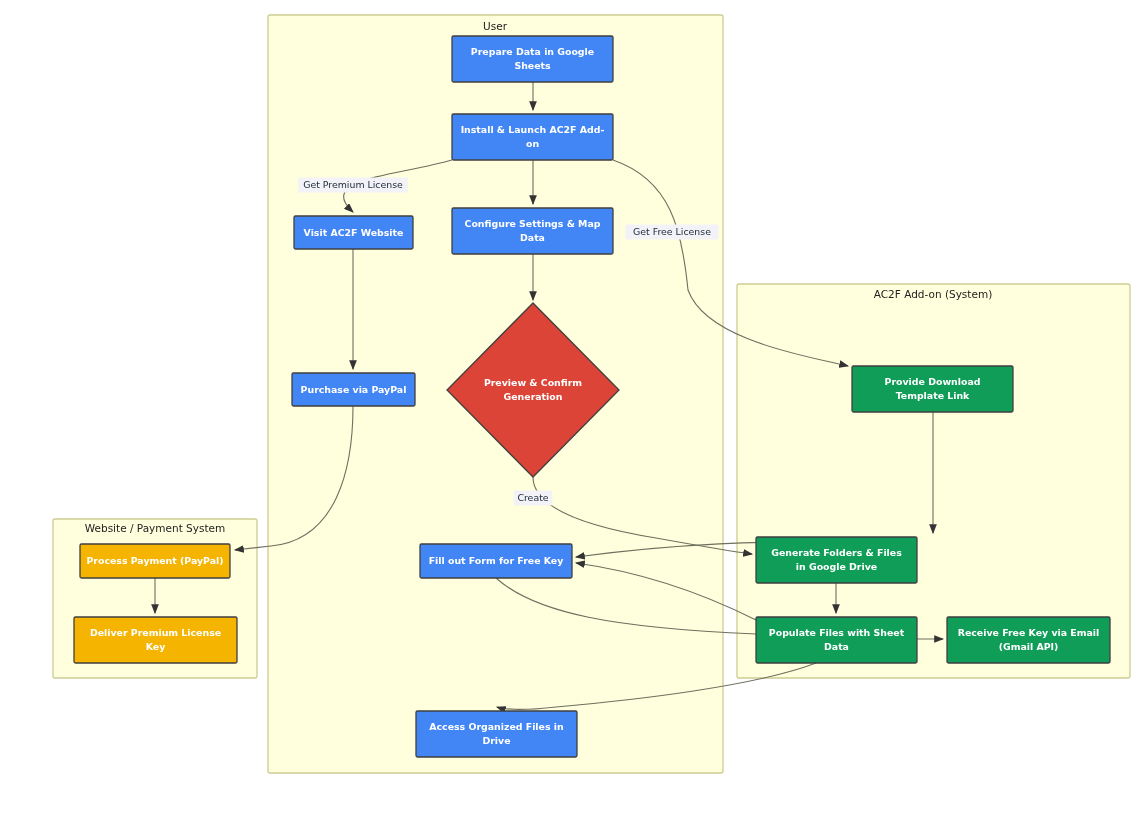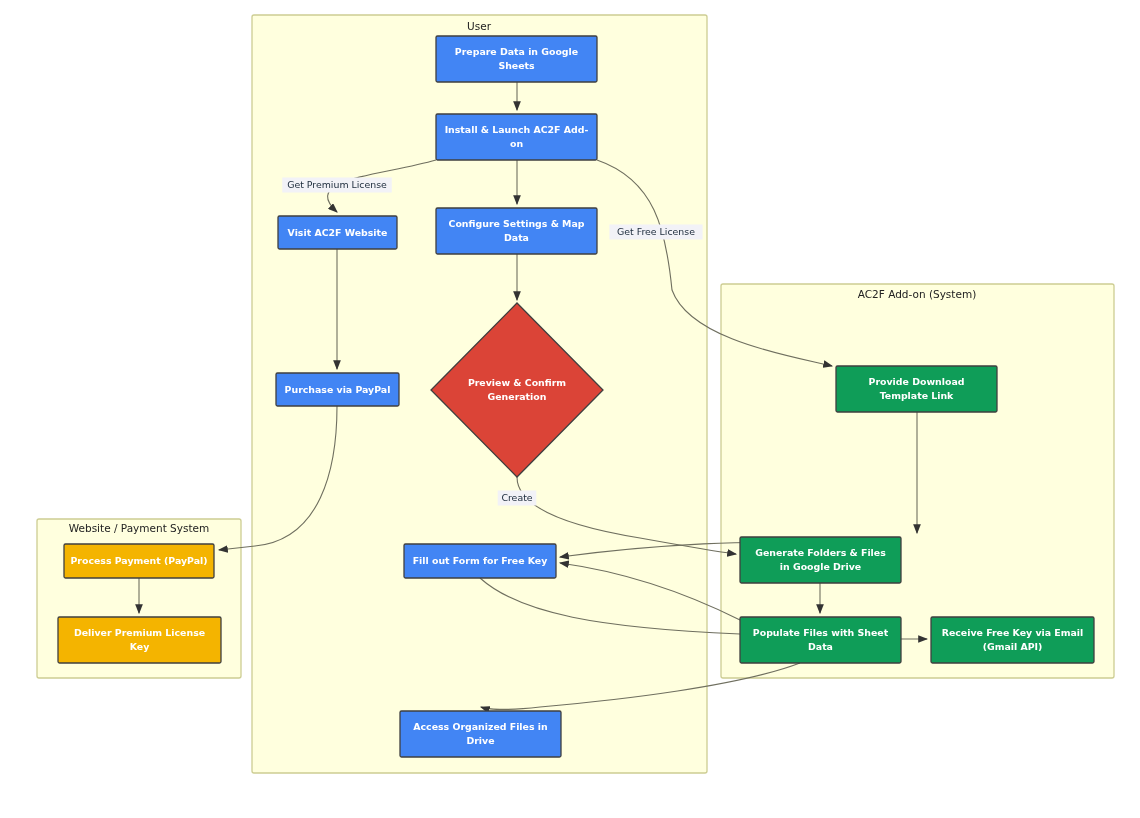--- a/index.html
+++ b/index.html
@@ -10,20 +10,21 @@
   body {
     width: 1140px;
     height: 818px;
     font-family: "DejaVu Sans", sans-serif;
     overflow: hidden;
   }
   #stage {
     position: relative;
     width: 964px;
     height: 818px;
+    margin-left: 16px;
   }
   svg.layer {
     position: absolute;
     left: 0;
     top: 0;
     width: 1140px;
     height: 818px;
     overflow: visible;
   }
   .cluster-rect {

